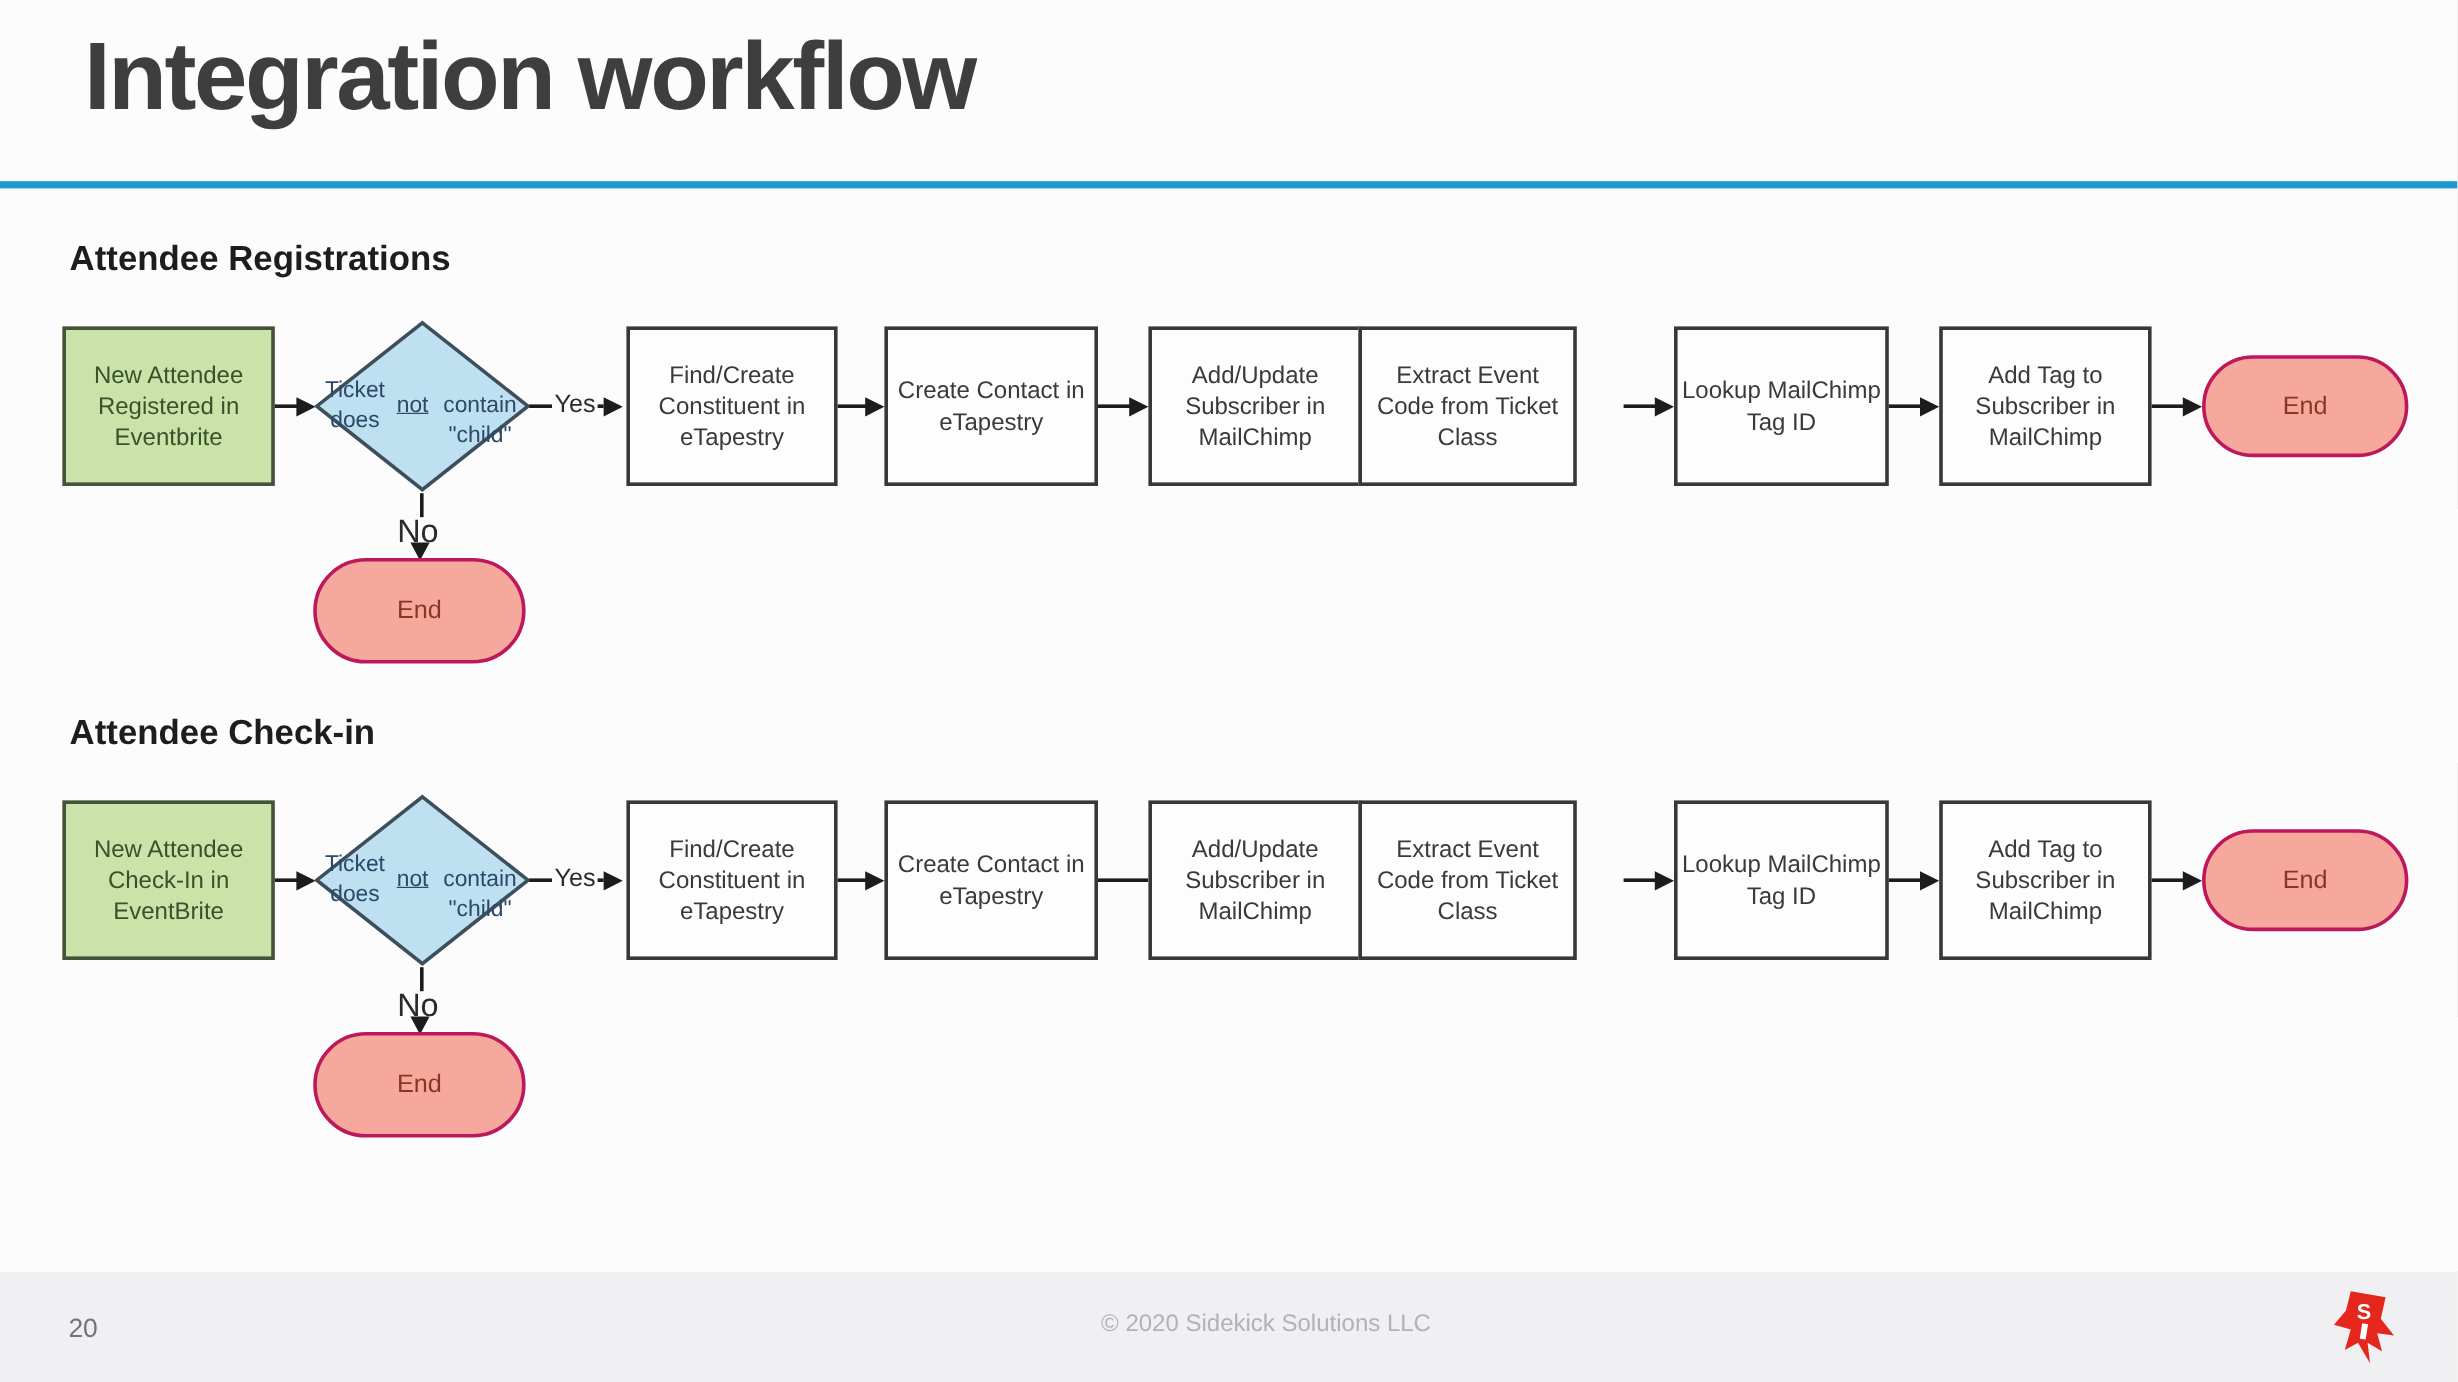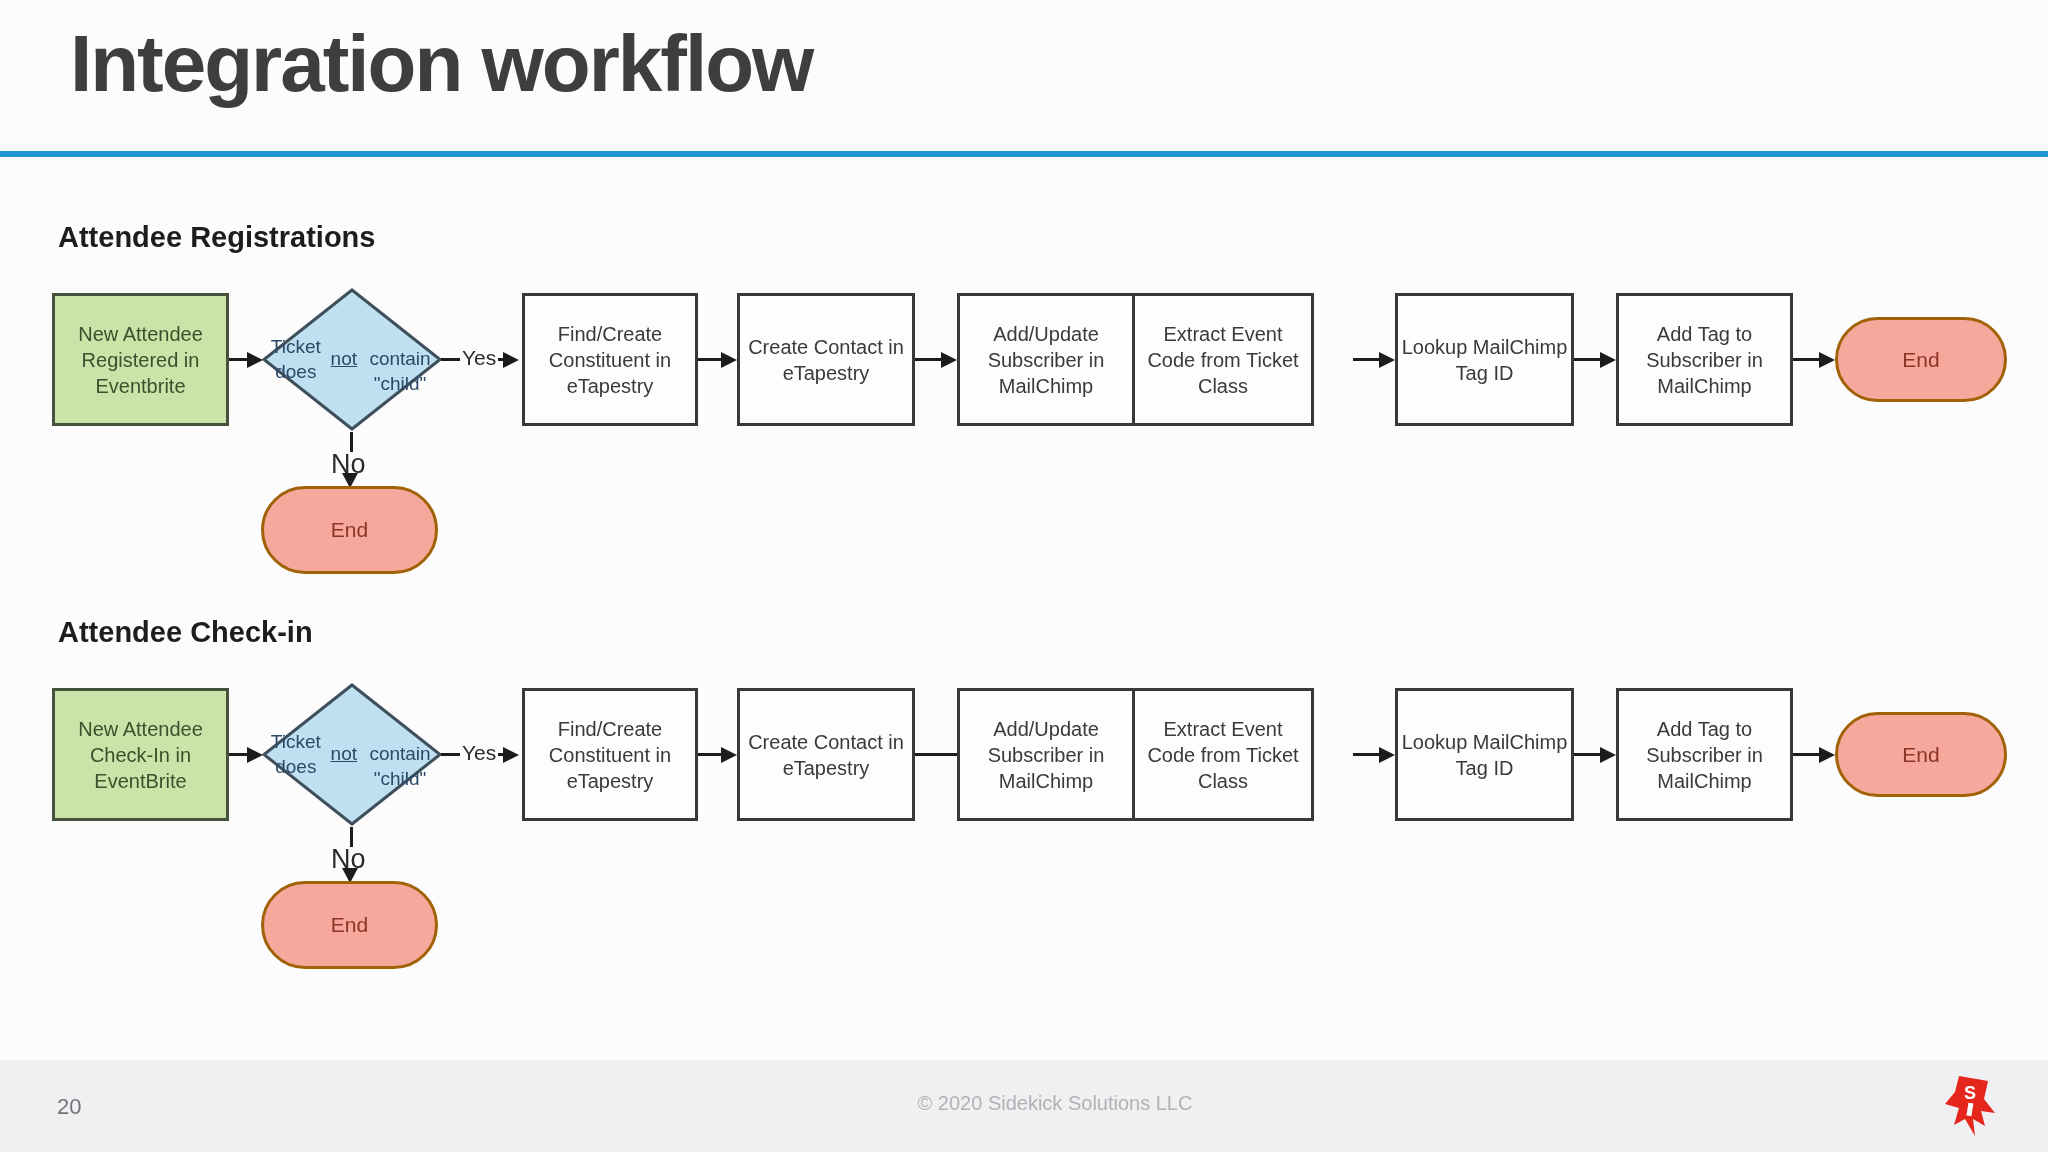--- a/index.html
+++ b/index.html
@@ -8,21 +8,21 @@
     background:#fdfcfc; font-family:"Liberation Sans", sans-serif;
   }
   
   .title {
     position:absolute; left:70px; top:18px; margin:0;
     font-size:80px; font-weight:bold; letter-spacing:-2px; color:#3f3d3d;text-align:center;
   }
   .rule { position:absolute; left:0; top:151px; width:100%; height:6px; background:#1e96d2; }
 
   
-  .flow { position:absolute; inset:0;margin-top:21px; }
+  .flow { position:absolute; inset:0; }
   .f1 { --rt:272px; }
   .f2 { --rt:667px; }
   .flow-heading {
     position:absolute; left:58px; top:calc(var(--rt) - 72px); margin:0;
     font-size:29px; font-weight:bold; color:#1d1d1d;
   }
   .box {
     position:absolute; top:var(--rt); height:133px; box-sizing:border-box;
     border:3px solid #383838; background:#fdfdfd;
     display:flex; align-items:center; justify-content:center; text-align:center;
@@ -34,21 +34,21 @@
 
   .dwrap { position:absolute; left:261px; top:calc(var(--rt) - 6px); width:182px; height:145px; }
   .dwrap svg { position:absolute; inset:0; }
   .dtext {
     position:absolute; inset:0; display:flex; align-items:center; justify-content:center;
     text-align:center; font-size:19px; line-height:1.3; color:#2c4a67; white-space:pre-line;
   }
   .und { text-decoration:underline; }
 
   .pill {
-    position:absolute; box-sizing:border-box; border:3px solid #a16207; background:#f5a89b;
+    position:absolute; box-sizing:border-box; border:3px solid #be185d; background:#f5a89b;
     border-radius:46px; display:flex; align-items:center; justify-content:center;
     font-size:21px; color:#8c3526;
   }
   .pill-main { left:1835px; top:calc(var(--rt) + 24px); width:172px; height:85px; }
   .pill-no   { left:261px;  top:calc(var(--rt) + 193px); width:177px; height:88px; }
 
   
   .conn { position:absolute; height:3px; background:#1c1c1c; top:calc(var(--rt) + 65px); }
   .c0{left:229px;width:20px} .c1{left:441px;width:62px} .c2{left:698px;width:26px}
   .c3{left:915px;width:29px} .c3full{left:915px;width:42px}

